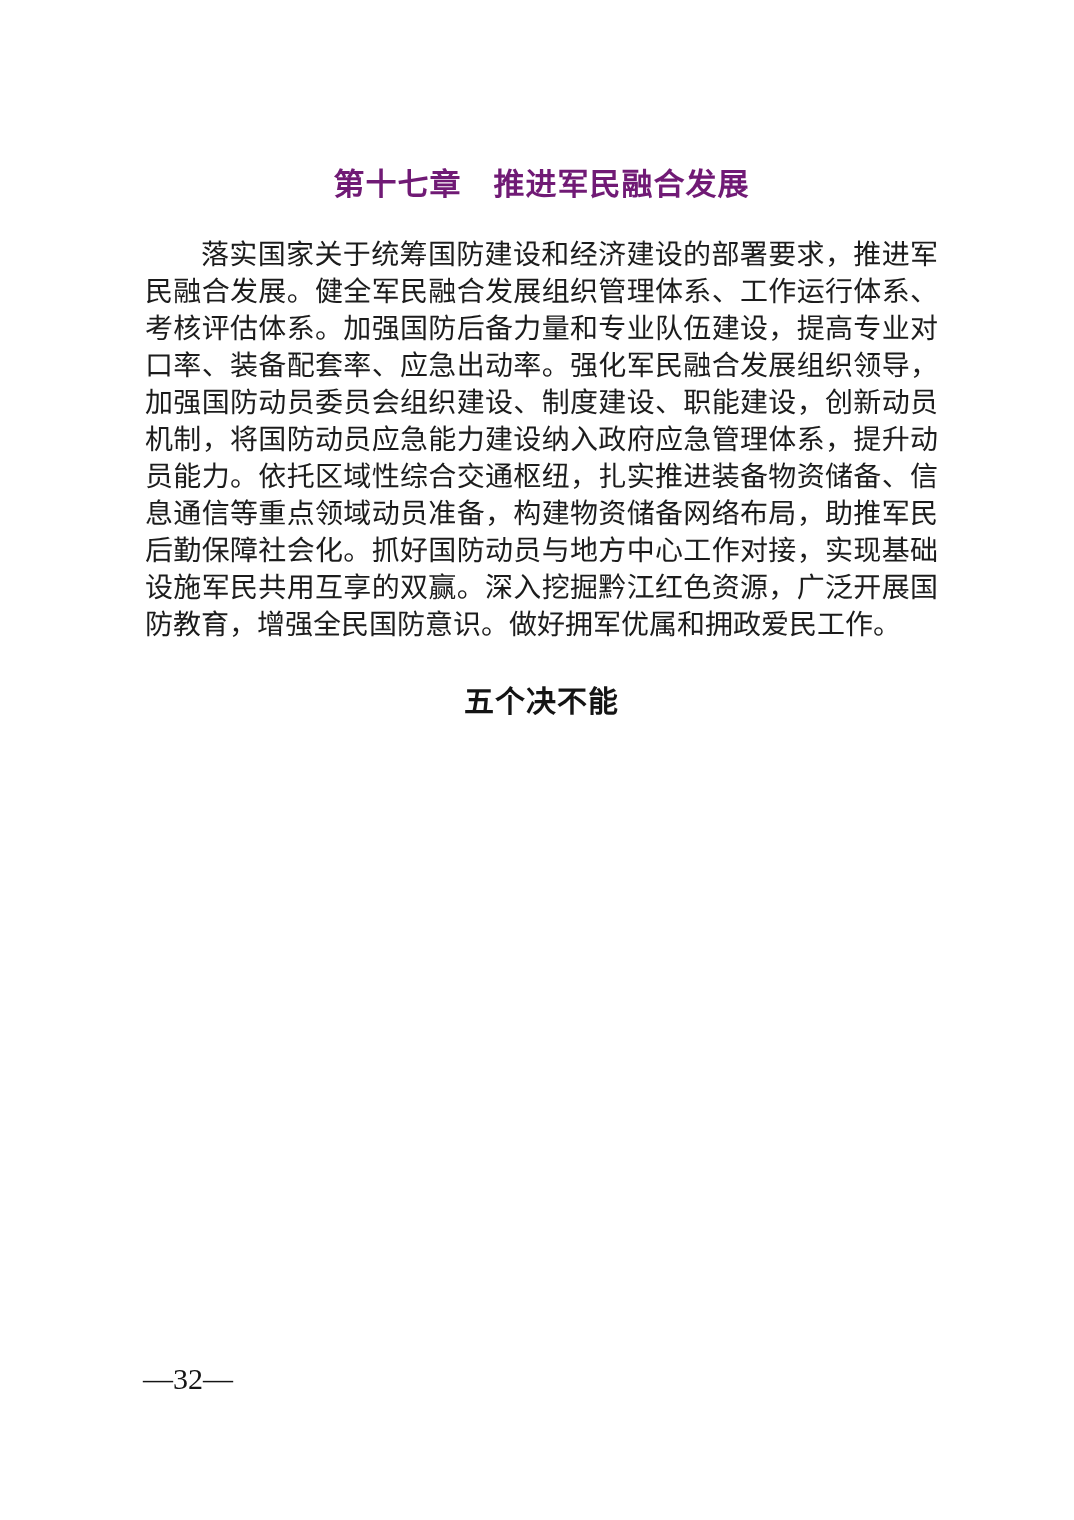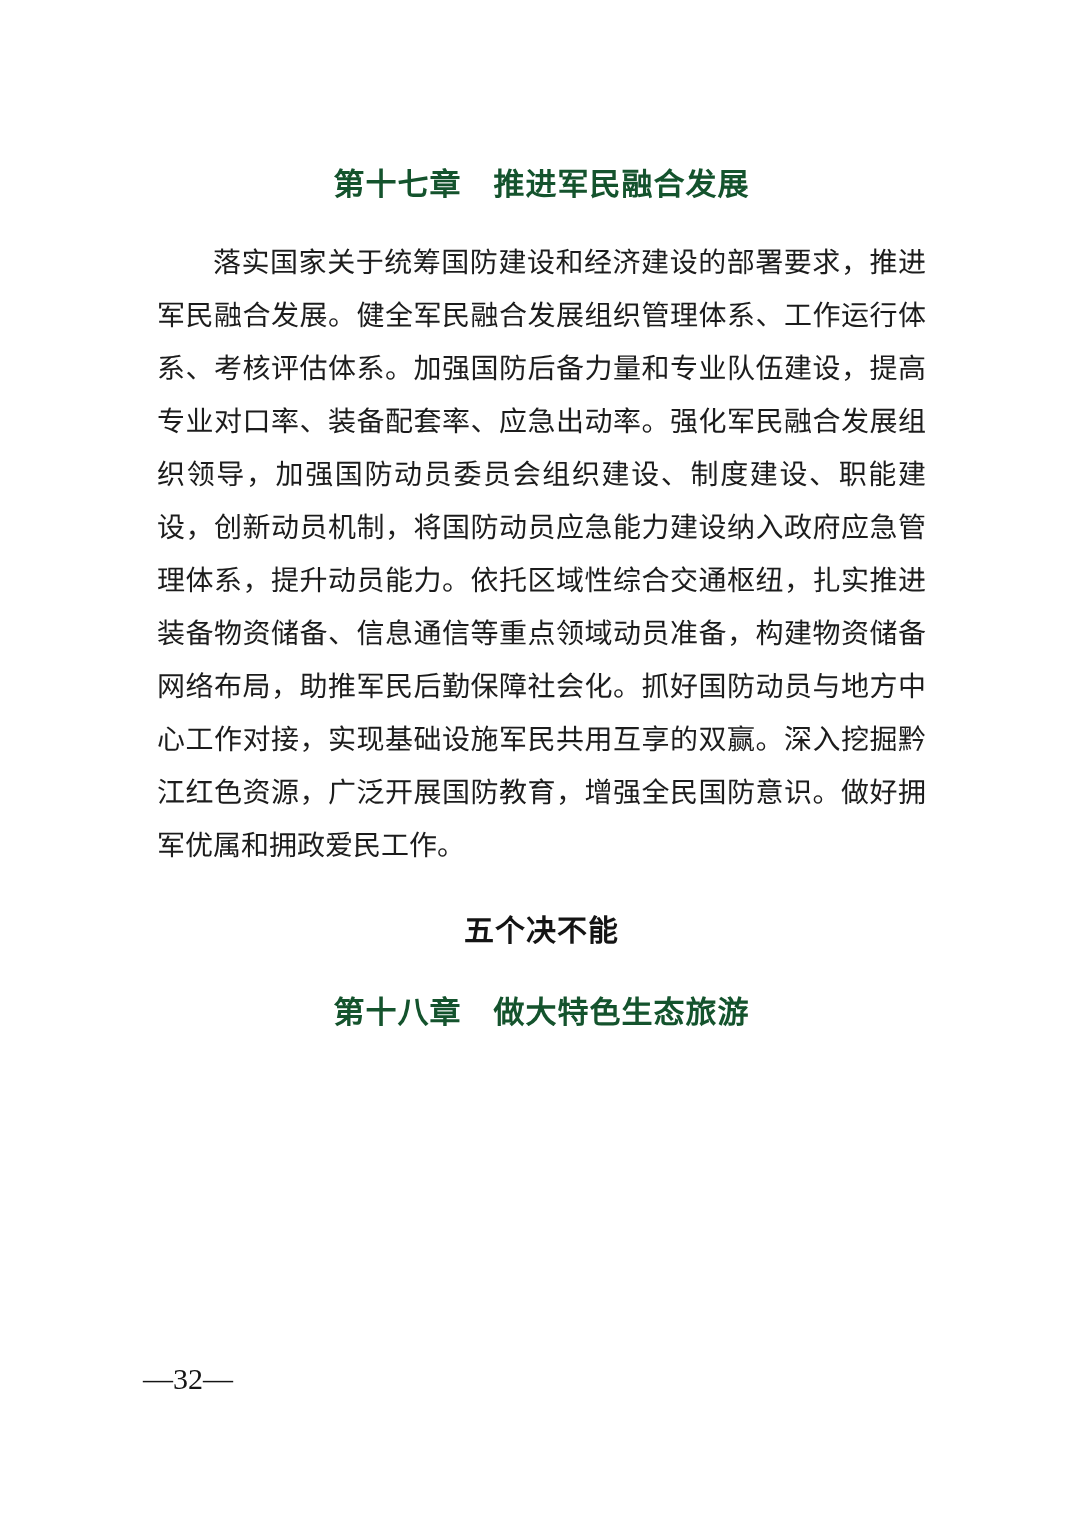--- a/index.html
+++ b/index.html
@@ -19,39 +19,39 @@
     padding: 0 136px 0 145px;
   }
   .chapter-heading {
     margin: 0;
     text-align: center;
     font-family: "Liberation Sans", "DejaVu Sans", sans-serif;
     font-weight: bold;
     font-size: 31px;
     line-height: 38px;
     letter-spacing: 1px;
-    color: #14532d;
+    color: #701a75;
   }
   .chapter-heading.first {
     padding-top: 166px;
   }
   .section-heading {
     margin: 40px 0 0 0;
     text-align: center;
     font-family: "Liberation Sans", "DejaVu Sans", sans-serif;
     font-weight: bold;
     font-size: 30px;
     line-height: 38px;
     letter-spacing: 1px;
     color: #141414;
   }
   .body-para {
-    margin: 12px;
+    margin: 0;
     font-size: 28px;
-    line-height: 53px;
+    line-height: 37px;
     text-align: justify;
     text-indent: 2em;
     color: #1c1c1c;
   }
   .body-para.first {
     margin-top: 32px;
   }
   .body-para.second {
     margin-top: 20px;
   }
@@ -74,17 +74,16 @@
 
 <div class="page">
 
   <h1 class="chapter-heading first">第十七章　推进军民融合发展</h1>
 
   <p class="body-para first">落实国家关于统筹国防建设和经济建设的部署要求，推进军民融合发展。健全军民融合发展组织管理体系、工作运行体系、考核评估体系。加强国防后备力量和专业队伍建设，提高专业对口率、装备配套率、应急出动率。强化军民融合发展组织领导，加强国防动员委员会组织建设、制度建设、职能建设，创新动员机制，将国防动员应急能力建设纳入政府应急管理体系，提升动员能力。依托区域性综合交通枢纽，扎实推进装备物资储备、信息通信等重点领域动员准备，构建物资储备网络布局，助推军民后勤保障社会化。抓好国防动员与地方中心工作对接，实现基础设施军民共用互享的双赢。深入挖掘黔江红色资源，广泛开展国防教育，增强全民国防意识。做好拥军优属和拥政爱民工作。</p>
 
   <h2 class="section-heading">五个决不能</h2>
 
 
-  <h1 class="chapter-heading second">第十八章　做大特色生态旅游</h1>
 
   <div class="page-number">—32—</div>
 
 </div>
 
 </body></html>

